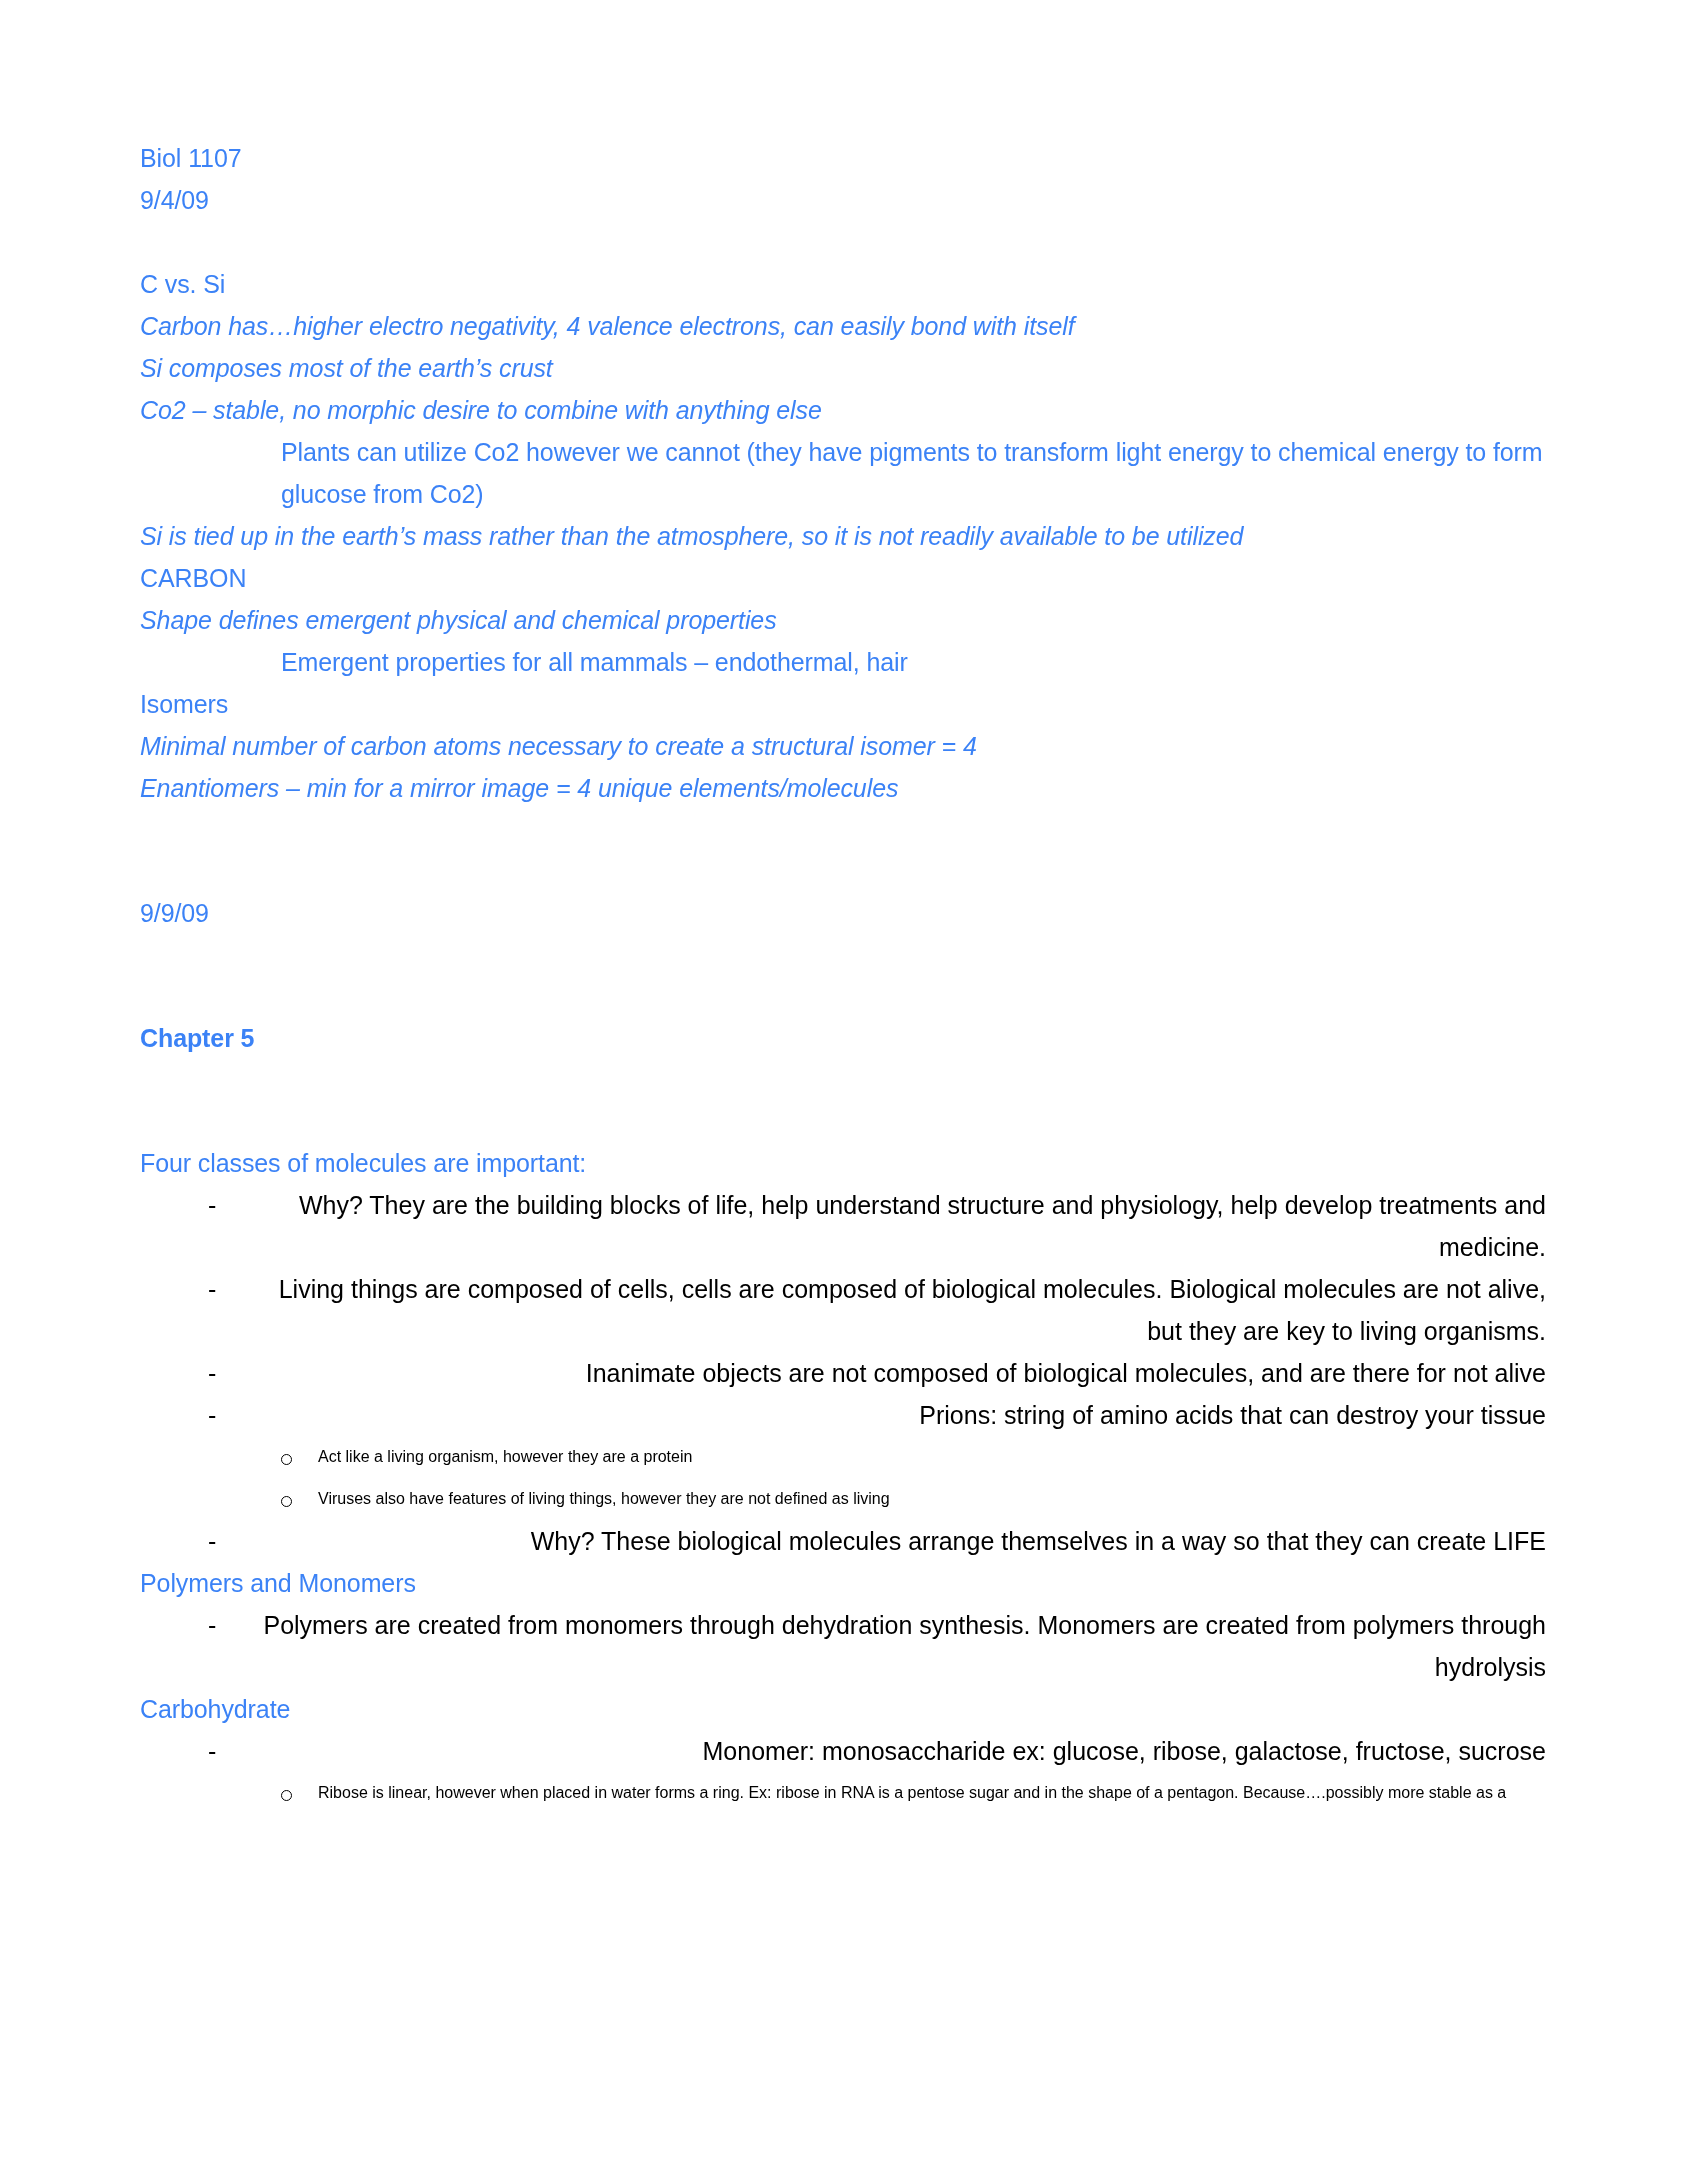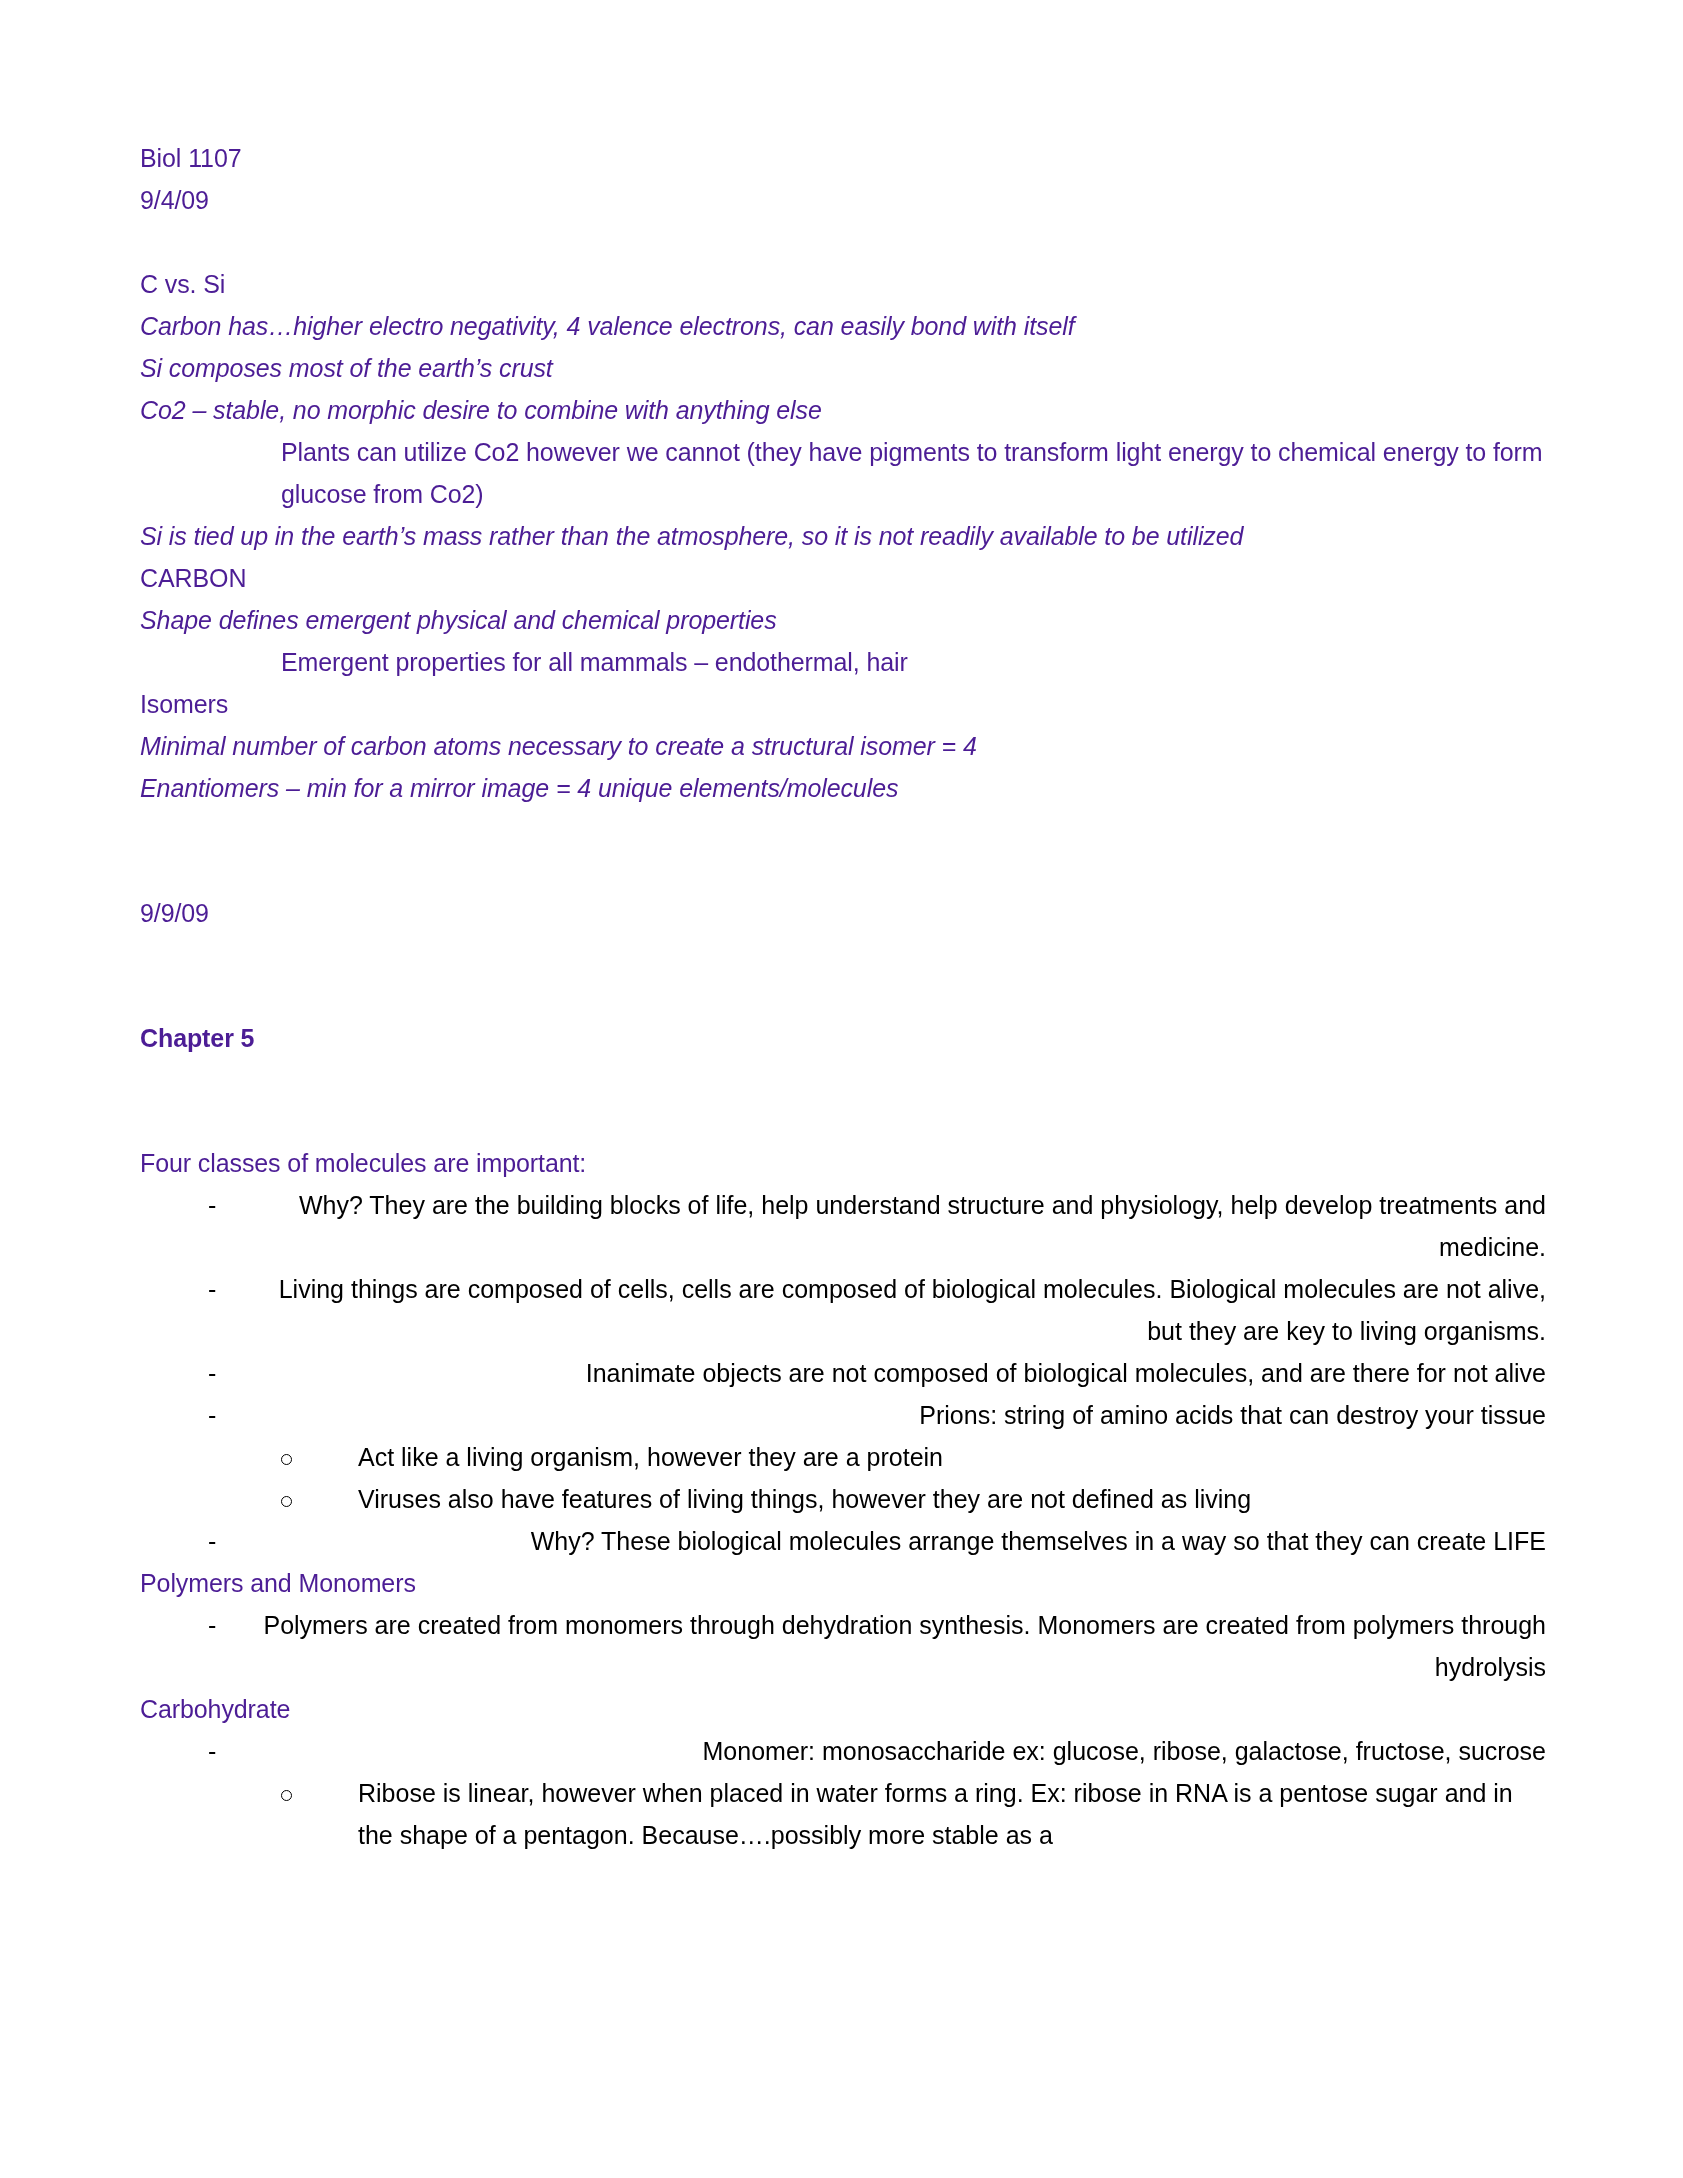--- a/index.html
+++ b/index.html
@@ -21,21 +21,21 @@
     position: absolute;
     left: 140px;
     top: 137px;
     width: 1406px;
   }
 
   
   .ln {
     font-size: 25px;
     line-height: 42px;
-    color: #4c1d95;
+    color: #3b82f6;
     white-space: pre-wrap;
     letter-spacing: -0.1px;
   }
 
   
   .ind0 { margin-left: 0px; }
 
   
   .wrap1 {
     text-indent: 0;
@@ -87,24 +87,23 @@
     left: 0px;
     top: 18px;
     width: 11px;
     height: 11px;
     border: 1.6px solid #000;
     border-radius: 50%;
     box-sizing: border-box;
   }
   .bullet-circ .btext {
     flex: 1 1 auto;
-    font-size: 25px;
+    font-size: 16px;
     line-height: 42px;
     white-space: pre-wrap;
-    margin-left: 40px;
   }
 </style>
 </head>
 <body>
 
 <div class="page">
   <div class="doc">
 
     <div class="ln ind0">Biol 1107</div>
     <div class="ln ind0">9/4/09</div>

